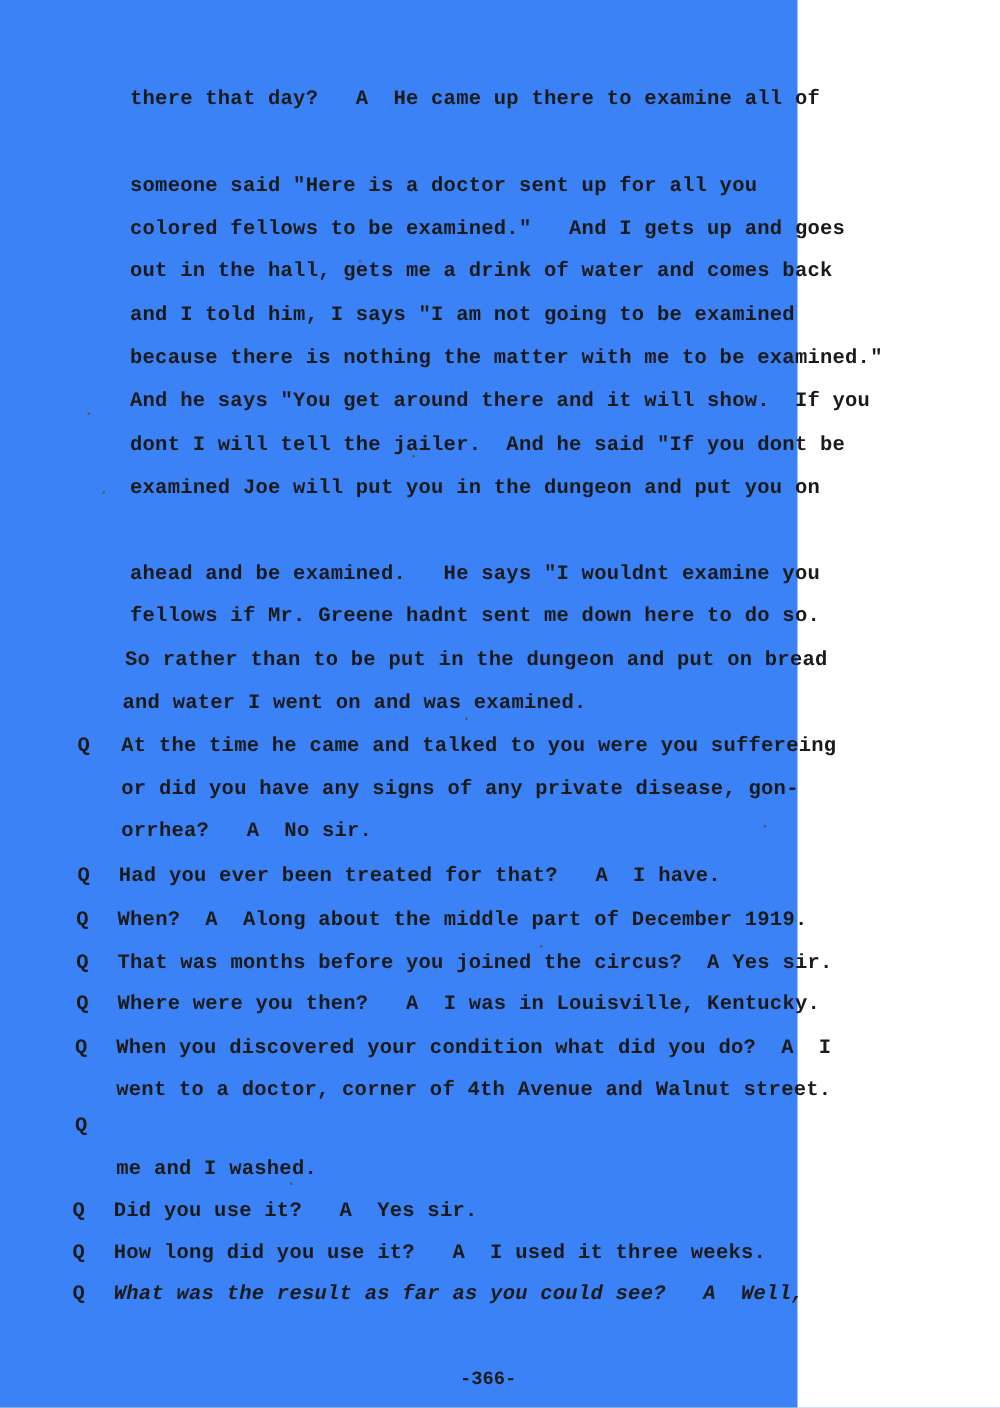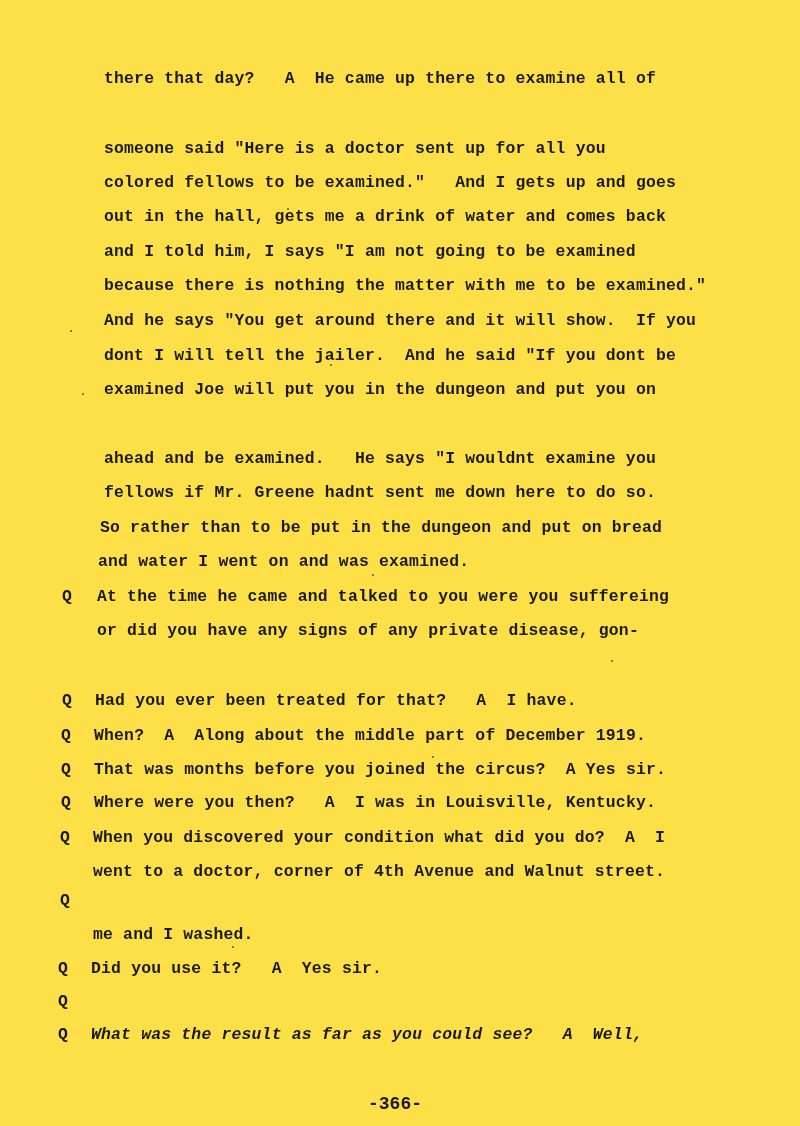--- a/index.html
+++ b/index.html
@@ -1,17 +1,17 @@
 <!DOCTYPE html>
 <html><head>
 <meta charset="utf-8">
 <style>
   html, body { margin: 0; padding: 0; background: #ffffff; }
   body { width: 800px; height: 1126px; position: relative; overflow: hidden; }
-  .page { position: absolute; left: 0; top: 0; width: 800px; height: 1126px; background: #fde047; text-align: center; }
+  .page { position: absolute; left: 0; top: 0; width: 638px; height: 1126px; background: #3b82f6; text-align: center; }
   .line {
     position: absolute;
     font-family: "Liberation Mono", "DejaVu Sans Mono", monospace;
     font-size: 16.4px;
     font-weight: bold;
     color: #1a1a1a;
     white-space: pre;
     letter-spacing: 0.2px;
     line-height: 20px;
   }
@@ -20,21 +20,21 @@
     font-family: "Liberation Mono", "DejaVu Sans Mono", monospace;
     font-size: 16.4px;
     font-weight: bold;
     color: #1a1a1a;
     line-height: 20px;
   }
   .speck { position: absolute; width: 2px; height: 2px; background: #555; border-radius: 1px; }
   .pagenum {
     position: absolute;
     font-family: "Liberation Mono", "DejaVu Sans Mono", monospace;
-    font-size: 18px;
+    font-size: 15px;
     font-weight: bold;
     color: #1a1a1a;
     line-height: 20px;
   }
 </style>
 </head>
 <body>
 
 <div class="page">
 
@@ -48,20 +48,21 @@
   <div class="line" style="left:104px; top:346px;">dont I will tell the jailer.  And he said "If you dont be</div>
   <div class="line" style="left:104px; top:380px;">examined Joe will put you in the dungeon and put you on</div>
   <div class="line" style="left:104px; top:449px;">ahead and be examined.   He says "I wouldnt examine you</div>
   <div class="line" style="left:104px; top:483px;">fellows if Mr. Greene hadnt sent me down here to do so.</div>
   <div class="line" style="left:100px; top:518px;">So rather than to be put in the dungeon and put on bread</div>
   <div class="line" style="left:98px;  top:552px;">and water I went on and was examined.</div>
 
   <div class="q" style="left:62px; top:587px;">Q</div>
   <div class="line" style="left:97px; top:587px;">At the time he came and talked to you were you suffereing</div>
   <div class="line" style="left:97px; top:621px;">or did you have any signs of any private disease, gon-</div>
+  <div class="line" style="left:97px; top:655px;">orrhea?   A  No sir.</div>
 
   <div class="q" style="left:62px; top:691px;">Q</div>
   <div class="line" style="left:95px; top:691px;">Had you ever been treated for that?   A  I have.</div>
 
   <div class="q" style="left:61px; top:726px;">Q</div>
   <div class="line" style="left:94px; top:726px;">When?  A  Along about the middle part of December 1919.</div>
 
   <div class="q" style="left:61px; top:760px;">Q</div>
   <div class="line" style="left:94px; top:760px;">That was months before you joined the circus?  A Yes sir.</div>
 
@@ -72,20 +73,21 @@
   <div class="line" style="left:93px; top:828px;">When you discovered your condition what did you do?  A  I</div>
   <div class="line" style="left:93px; top:862px;">went to a doctor, corner of 4th Avenue and Walnut street.</div>
 
   <div class="q" style="left:60px; top:891px;">Q</div>
   <div class="line" style="left:93px; top:925px;">me and I washed.</div>
 
   <div class="q" style="left:58px; top:959px;">Q</div>
   <div class="line" style="left:91px; top:959px;">Did you use it?   A  Yes sir.</div>
 
   <div class="q" style="left:58px; top:992px;">Q</div>
+  <div class="line" style="left:91px; top:992px;">How long did you use it?   A  I used it three weeks.</div>
 
   <div class="q" style="left:58px; top:1025px;">Q</div>
   <div class="line" style="left:91px; top:1025px;font-style:italic;">What was the result as far as you could see?   A  Well,</div>
 
   <div class="pagenum" style="left:368px; top:1094px;">-366-</div>
 
   <div class="speck" style="left:70px; top:330px;"></div>
   <div class="speck" style="left:82px; top:393px;"></div>
   <div class="speck" style="left:287px; top:208px;"></div>
   <div class="speck" style="left:330px; top:364px;"></div>

